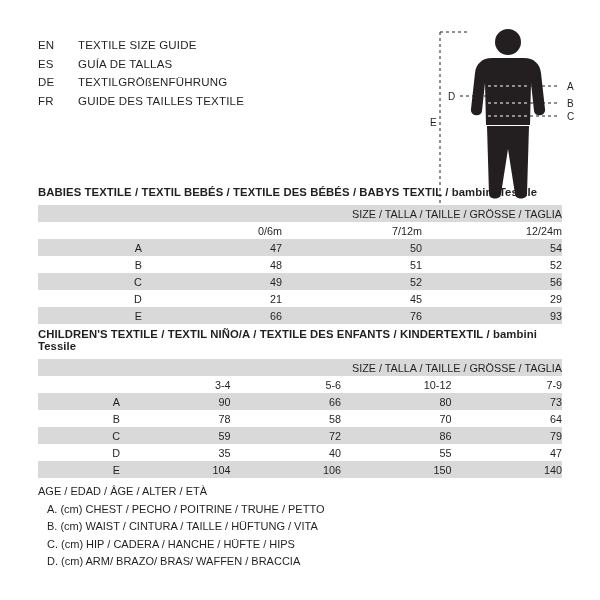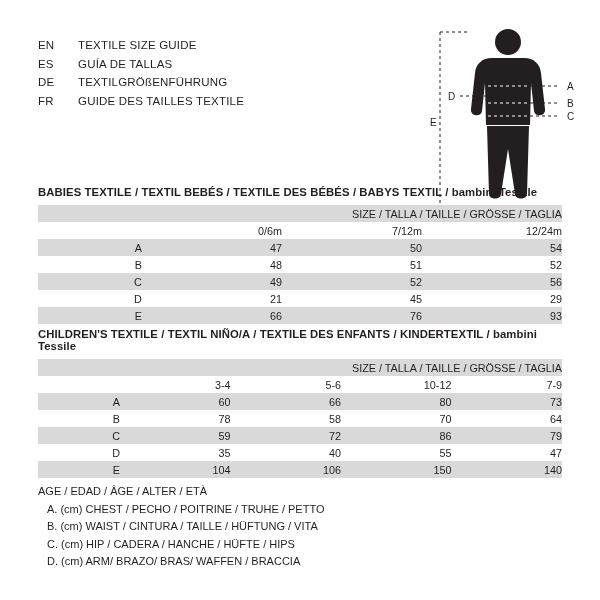--- a/index.html
+++ b/index.html
@@ -223,21 +223,21 @@
       </tr>
       <tr>
         <td class="col-label"></td>
         <td class="col-a">3-4</td>
         <td class="col-b">5-6</td>
         <td class="col-c">10-12</td>
         <td class="col-d">7-9</td>
       </tr>
       <tr class="band">
         <td class="col-label rowlabel">A</td>
-        <td class="col-a">60</td>
+        <td class="col-a">90</td>
         <td class="col-b">66</td>
         <td class="col-c">80</td>
         <td class="col-d">73</td>
       </tr>
       <tr>
         <td class="col-label rowlabel">B</td>
         <td class="col-a">78</td>
         <td class="col-b">58</td>
         <td class="col-c">70</td>
         <td class="col-d">64</td>

